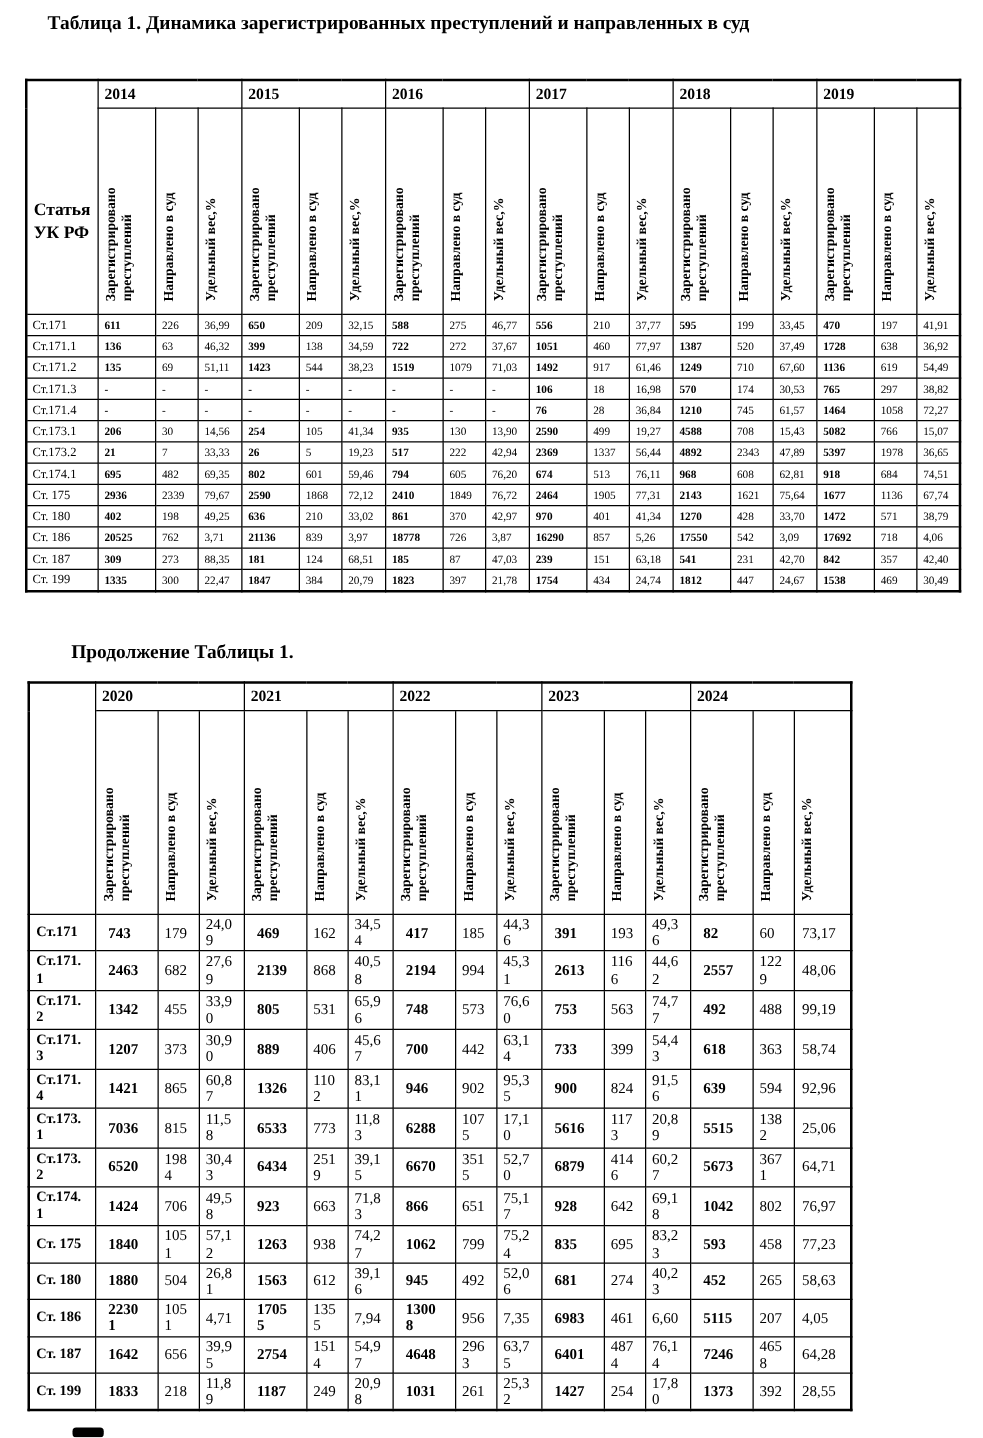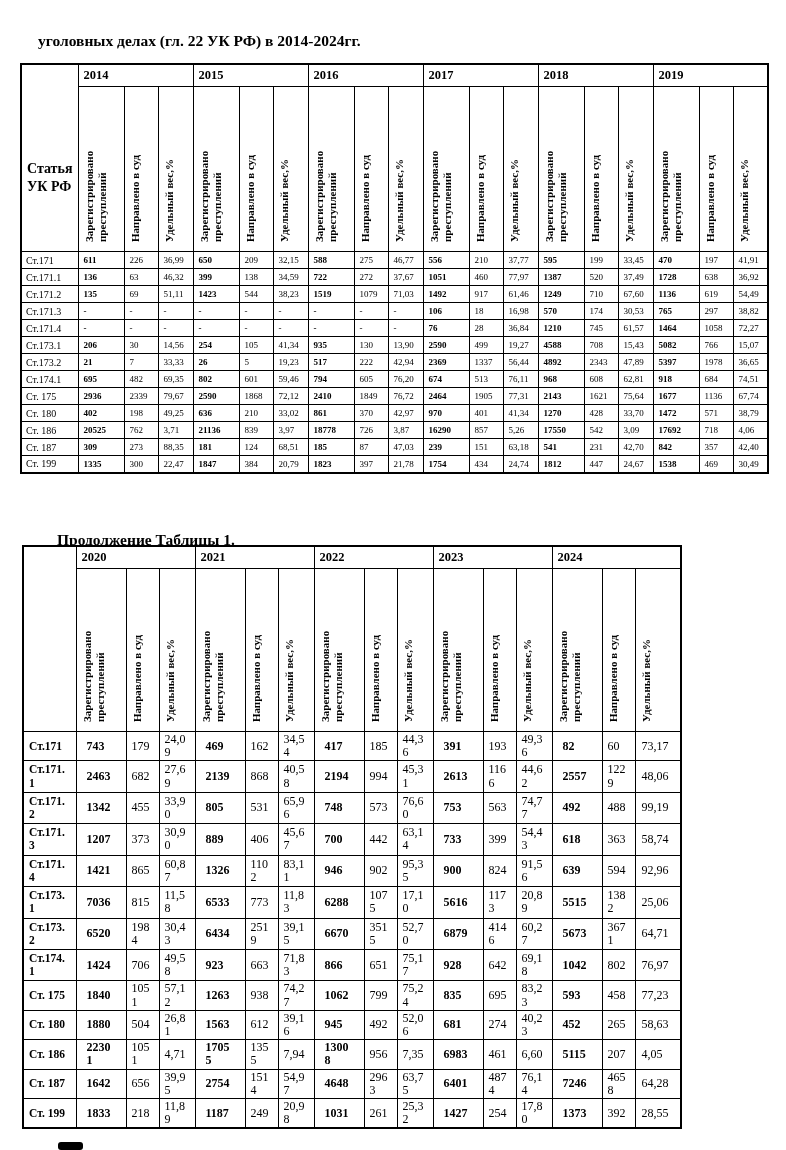--- a/index.html
+++ b/index.html
@@ -1,20 +1,20 @@
 <!DOCTYPE html>
 <html><head>
 <meta charset="utf-8">
 <style>
   html,body{margin:0;padding:0;background:#fff;}
   .page{position:relative;width:786px;height:1150px;background:#fff;overflow:hidden;
         font-family:"Liberation Serif", serif;color:#000;}
   .doc-title{position:absolute;left:38px;top:8px;width:720px;font-size:15.5px;
              font-weight:bold;line-height:1.45;}
-  .cont-title{position:absolute;left:57px;top:531px;font-size:15.5px;font-weight:bold;}
+  .cont-title{position:absolute;left:57px;top:513px;font-size:15.5px;font-weight:bold;}
   .tbl-wrap1{position:absolute;left:20px;top:63px;}
   .tbl-wrap2{position:absolute;left:22px;top:545px;}
   table.tbl{border-collapse:collapse;table-layout:fixed;border:2px solid #000;background:#fff;}
   table.tbl td{border:1px solid #000;vertical-align:middle;overflow:hidden;}
   
   #t1 col.c-label{width:57px;} #t1 col.c-reg{width:46px;}
   #t1 col.c-napr{width:34px;}  #t1 col.c-pct{width:35px;}
   #t2 col.c-label{width:53px;} #t2 col.c-reg{width:50px;}
   #t2 col.c-napr{width:33px;}  #t2 col.c-pct{width:36px;} #t2 col.c-pct.c-last{width:46px;}
   
@@ -38,22 +38,21 @@
   #t2 td.pct{font-size:12px;padding:1px 5px;line-height:1.1;word-break:break-all;}
   #t2 td.pct.last{padding:1px 6px;}
   .artifact{position:absolute;left:58px;top:1142px;width:25px;height:8px;
             background:#000;border-radius:3px;}
 </style>
 </head>
 <body>
 
 <div class="page">
   <div class="doc-title">
-    <br>
-    <span>уголовных делах (гл. 22 УК РФ) в 2014-2024гг.</span>
+    <span>Таблица 1. Динамика зарегистрированных преступлений и направленных в суд</span><br>
   </div>
 
   <div class="tbl-wrap1">
     <table class="tbl" id="t1">
         <colgroup>
           <col class="c-label">
           <col class="c-reg">
           <col class="c-napr">
           <col class="c-pct">
           <col class="c-reg">

